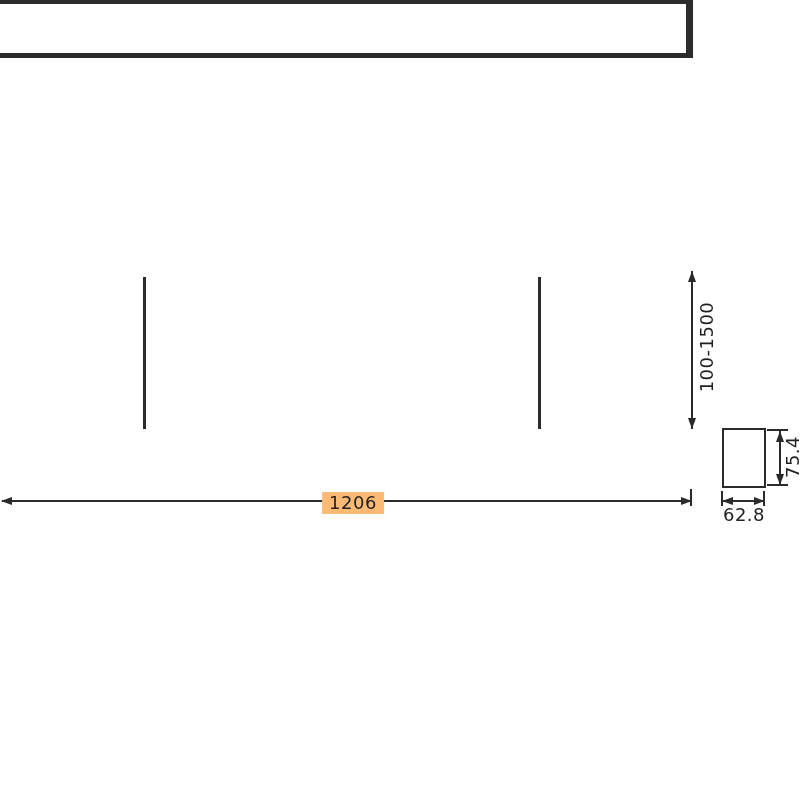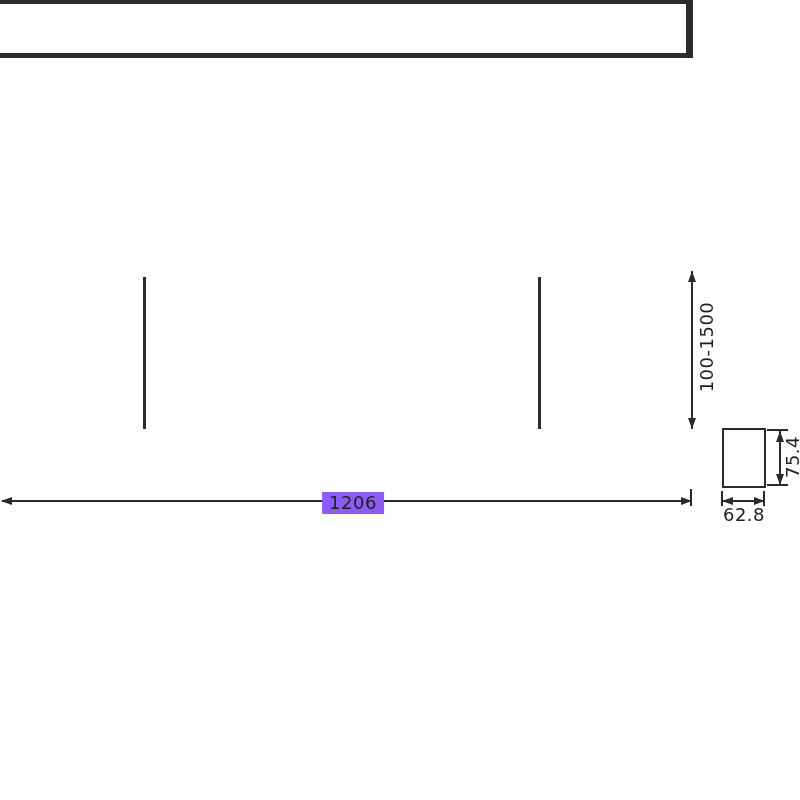--- a/index.html
+++ b/index.html
@@ -84,21 +84,21 @@
   .vdim-arr-down { left: 688px; top: 418px; }
   .vdim-label  { left: 707px; top: 347px; }
 
   
   .hdim-line      { left: 2px;   top: 500px; width: 690px; }
   .hdim-arr-left  { left: 1px;   top: 497px; }
   .hdim-arr-right { left: 681px; top: 497px; }
   .hdim-ext-right { left: 690px; top: 489px; height: 17px; }
   .hdim-label {
     left: 353px; top: 503px;
-    background: #8b5cf6;
+    background: #fdba74;
     padding: 0 7px;
   }
 
   
   .xsection {
     left: 722px; top: 428px;
     width: 44px; height: 60px;
     box-sizing: border-box;
     border: 2px solid #2b2b2b;
     background: #ffffff;

